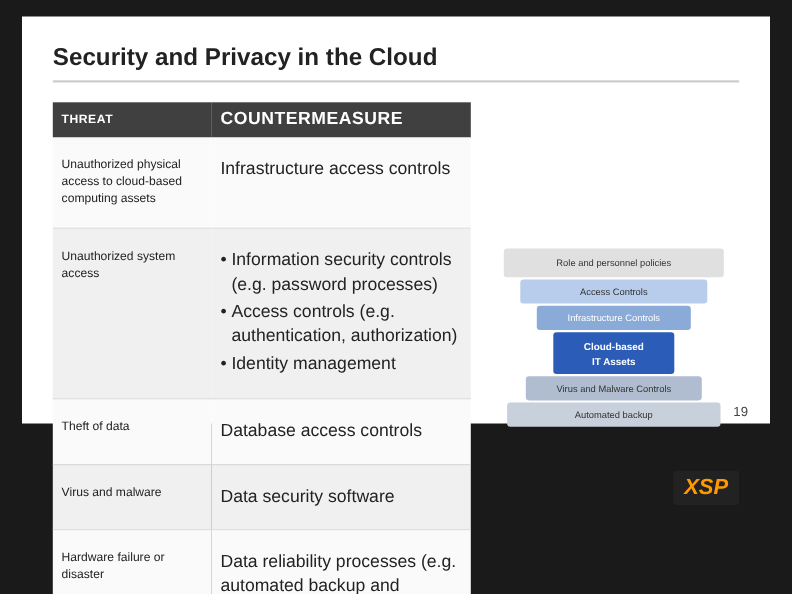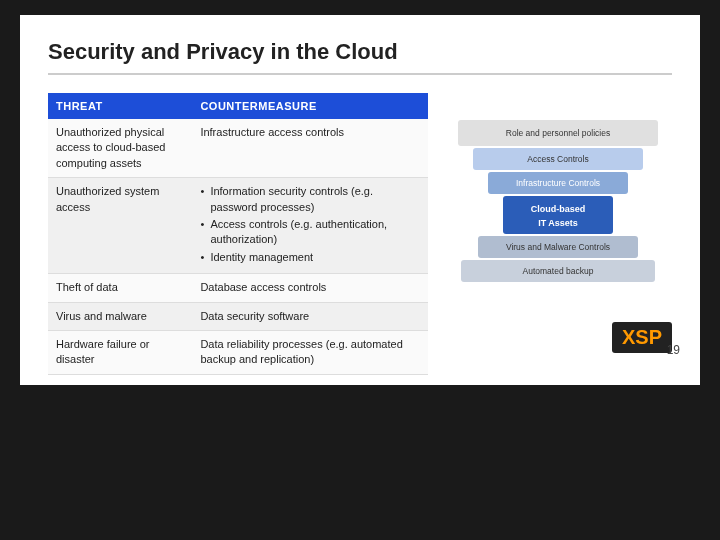--- a/index.html
+++ b/index.html
@@ -32,48 +32,48 @@
     }
     .table-area {
       flex: 0 0 380px;
     }
     table {
       width: 100%;
       border-collapse: collapse;
       font-size: 11px;
     }
     thead tr th {
-      background: #1d4ed8;
+      background: #404040;
       color: #fff;
       padding: 7px 8px;
       text-align: left;
       font-weight: bold;
       font-size: 12px;
       letter-spacing: 0.5px;
     }
     tbody tr td {
-      padding: 6px 8px;
+      padding: 18px 8px;
       vertical-align: top;
       border-bottom: 1px solid #ddd;
       color: #222;
       line-height: 1.4;
     }
     tbody tr:nth-child(even) td {
       background: #f0f0f0;
     }
     tbody tr:nth-child(odd) td {
       background: #fafafa;
     }
     .col-threat {
       width: 38%;
       font-size: 11px;
     }
     .col-counter {
       width: 62%;
-      font-size: 11px;
+      font-size: 16px;
     }
     .bullet-list {
       list-style: none;
       padding: 0;
       margin: 0;
     }
     .bullet-list li {
       padding-left: 10px;
       position: relative;
       margin-bottom: 2px;
@@ -87,21 +87,21 @@
       flex: 1;
       display: flex;
       flex-direction: column;
       align-items: center;
       justify-content: center;
       padding-top: 4px;
     }
     
     .page-number {
       position: absolute;
-      bottom: 28px;
+      bottom: 4px;
       right: 20px;
       font-size: 12px;
       color: #444;
     }
   </style>
 </head>
 <body>
 
 <div class="slide">
   <div class="slide-title">Security and Privacy in the Cloud</div>
@@ -163,19 +163,19 @@
         <text x="105" y="108" text-anchor="middle" font-size="9" fill="#fff" font-family="Arial" font-weight="bold">IT Assets</text>
 
         <rect x="25" y="118" width="160" height="22" rx="3" fill="#b0bdd0"></rect>
         <text x="105" y="132" text-anchor="middle" font-size="8.5" fill="#333" font-family="Arial">Virus and Malware Controls</text>
 
         <rect x="8" y="142" width="194" height="22" rx="3" fill="#c8d0dc"></rect>
         <text x="105" y="156" text-anchor="middle" font-size="8.5" fill="#333" font-family="Arial">Automated backup</text>
       </svg>
 
       <div style="margin-top: 4px; display: flex; align-items: center; justify-content: flex-end; width: 100%;">
-        <div style="background:#222; color:#f90; font-weight:bold; font-size:20px; padding:4px 10px; border-radius:3px;">XSP</div>
+        <div style="background:#222; color:#f90; font-weight:bold; font-style:italic; font-size:20px; padding:4px 10px; border-radius:3px;">XSP</div>
       </div>
     </div>
   </div>
 
   <div class="page-number">19</div>
 </div>
 
 </body></html>

